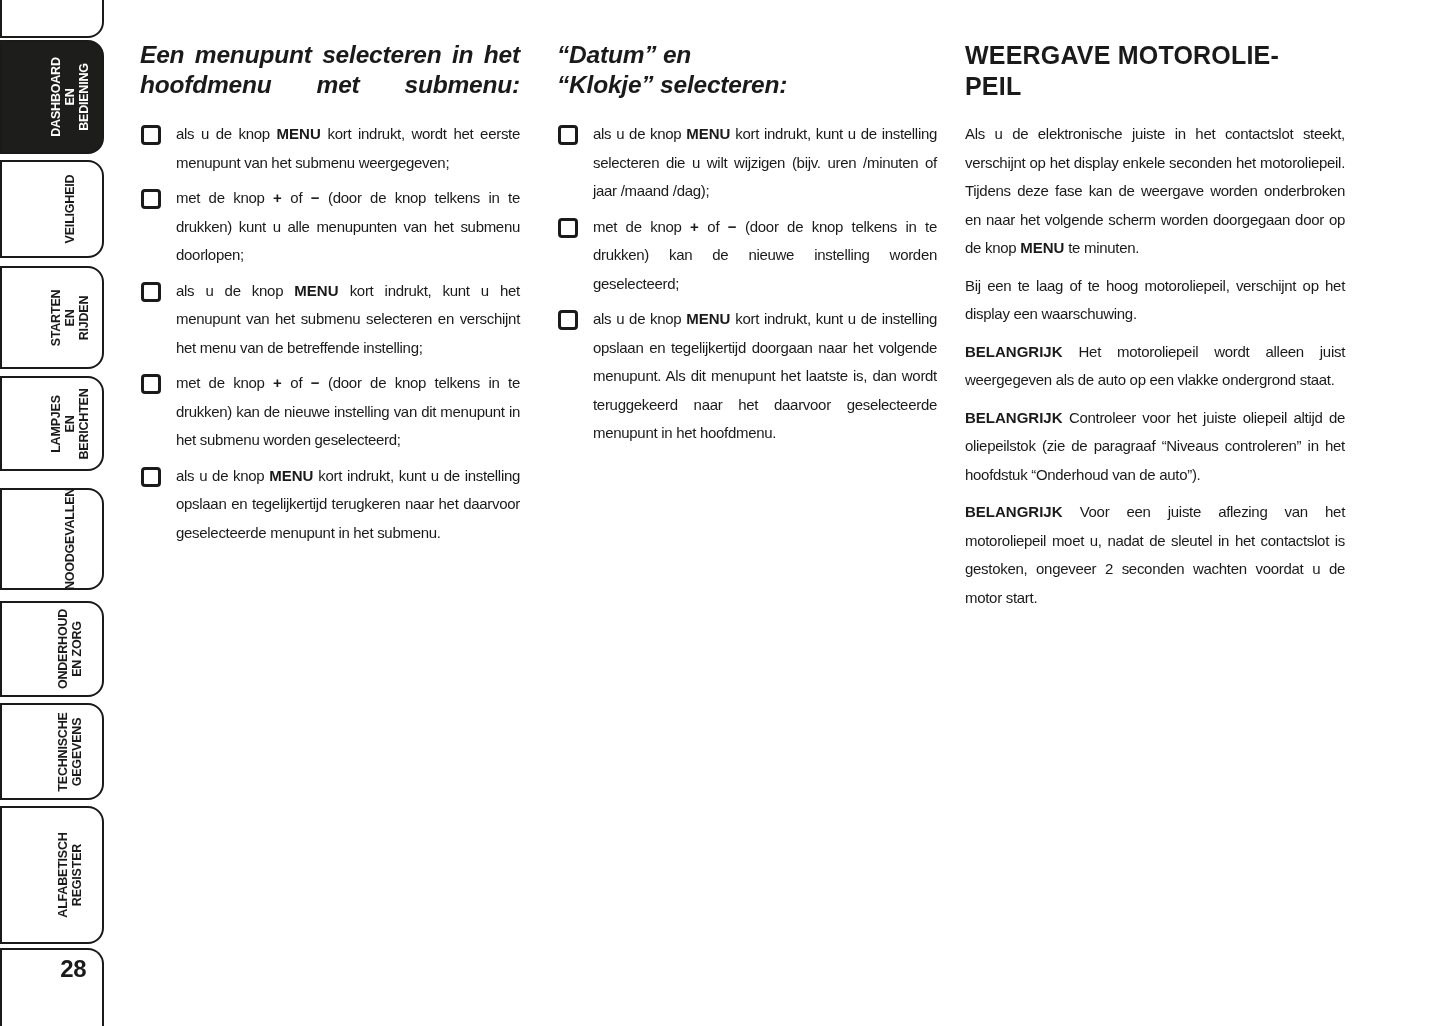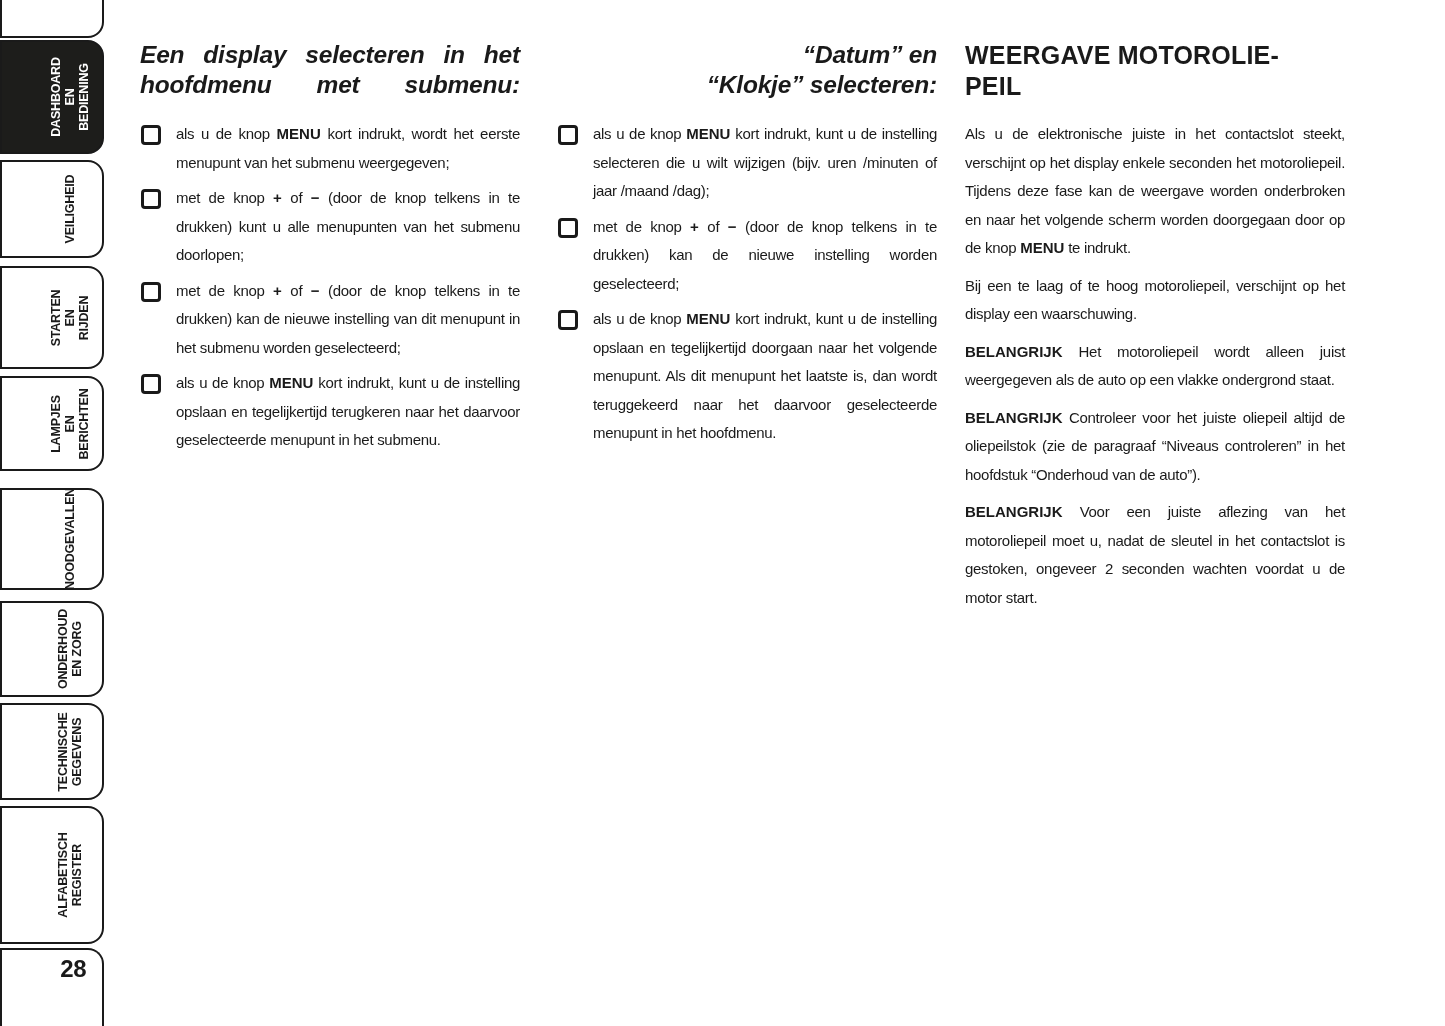--- a/index.html
+++ b/index.html
@@ -79,21 +79,20 @@
   .col-2 { left: 557px; }
   .col-3 { left: 965px; }
   .heading-script {
     margin: 0 0 20px 0;
     font-size: 24.5px;
     line-height: 30px;
     font-weight: bold;
     font-style: italic;
     letter-spacing: -0.2px;
     white-space: pre-line;
-    text-align: right;
   }
   .heading-justify { text-align: justify; text-align-last: justify; }
   .heading-caps {
     margin: 0 0 18px 0;
     font-size: 25px;
     line-height: 31px;
     font-weight: bold;
     letter-spacing: 0.2px;
     white-space: pre-line;
   }
@@ -160,29 +159,33 @@
     <span class="tab-label">ALFABETISCH
 REGISTER</span>
   </div>
 
   <div class="page-num-block">
     <span class="num">28</span>
   </div>
 </div>
 
 <div class="col col-1">
-  <h2 class="heading-script heading-justify">Een display selecteren in het hoofdmenu met submenu:</h2>
+  <h2 class="heading-script heading-justify">Een menupunt selecteren in het hoofdmenu met submenu:</h2>
 
   <div class="bullet body-text">
     <span class="box"></span>
     <div class="txt"><span>als u de knop </span><b>MENU</b><span> kort indrukt, wordt het eerste menupunt van het submenu weergegeven;</span></div>
   </div>
   <div class="bullet body-text">
     <span class="box"></span>
     <div class="txt"><span>met de knop </span><b>+</b><span> of </span><b>−</b><span> (door de knop telkens in te drukken) kunt u alle menupunten van het submenu doorlopen;</span></div>
+  </div>
+  <div class="bullet body-text">
+    <span class="box"></span>
+    <div class="txt"><span>als u de knop </span><b>MENU</b><span> kort indrukt, kunt u het menupunt van het submenu selecteren en verschijnt het menu van de betreffende instelling;</span></div>
   </div>
   <div class="bullet body-text">
     <span class="box"></span>
     <div class="txt"><span>met de knop </span><b>+</b><span> of </span><b>−</b><span> (door de knop telkens in te drukken) kan de nieuwe instelling van dit menupunt in het submenu worden geselecteerd;</span></div>
   </div>
   <div class="bullet body-text">
     <span class="box"></span>
     <div class="txt"><span>als u de knop </span><b>MENU</b><span> kort indrukt, kunt u de instelling opslaan en tegelijkertijd terugkeren naar het daarvoor geselecteerde menupunt in het submenu.</span></div>
   </div>
 </div>
@@ -202,18 +205,18 @@
   <div class="bullet body-text">
     <span class="box"></span>
     <div class="txt"><span>als u de knop </span><b>MENU</b><span> kort indrukt, kunt u de instelling opslaan en tegelijkertijd doorgaan naar het volgende menupunt. Als dit menupunt het laatste is, dan wordt teruggekeerd naar het daarvoor geselecteerde menupunt in het hoofdmenu.</span></div>
   </div>
 </div>
 
 <div class="col col-3">
   <h2 class="heading-caps">WEERGAVE MOTOROLIE-
 PEIL</h2>
 
-  <p class="para"><span>Als u de elektronische juiste in het contactslot steekt, verschijnt op het display enkele seconden het motoroliepeil. Tijdens deze fase kan de weergave worden onderbroken en naar het volgende scherm worden doorgegaan door op de knop </span><b>MENU</b><span> te indrukt.</span></p>
+  <p class="para"><span>Als u de elektronische juiste in het contactslot steekt, verschijnt op het display enkele seconden het motoroliepeil. Tijdens deze fase kan de weergave worden onderbroken en naar het volgende scherm worden doorgegaan door op de knop </span><b>MENU</b><span> te minuten.</span></p>
   <p class="para"><span>Bij een te laag of te hoog motoroliepeil, verschijnt op het display een waarschuwing.</span></p>
   <p class="para"><b>BELANGRIJK</b><span> Het motoroliepeil wordt alleen juist weergegeven als de auto op een vlakke ondergrond staat.</span></p>
   <p class="para"><b>BELANGRIJK</b><span> Controleer voor het juiste oliepeil altijd de oliepeilstok (zie de paragraaf “Niveaus controleren” in het hoofdstuk “Onderhoud van de auto”).</span></p>
   <p class="para"><b>BELANGRIJK</b><span> Voor een juiste aflezing van het motoroliepeil moet u, nadat de sleutel in het contactslot is gestoken, ongeveer 2 seconden wachten voordat u de motor start.</span></p>
 </div>
 
 </body></html>

